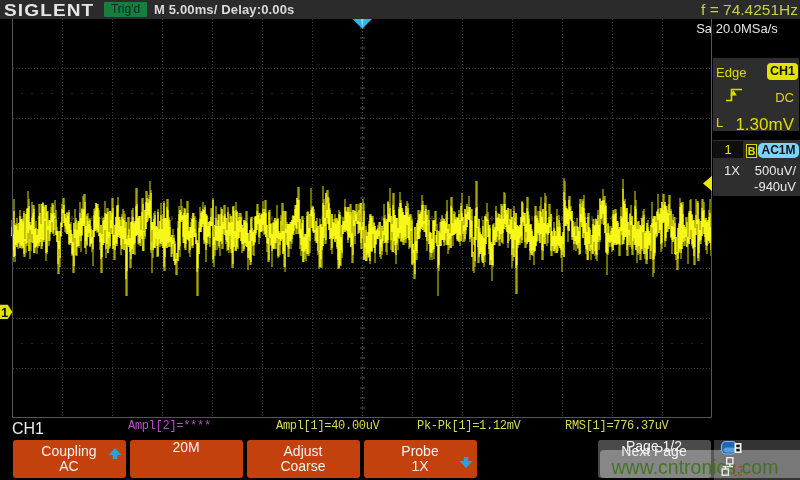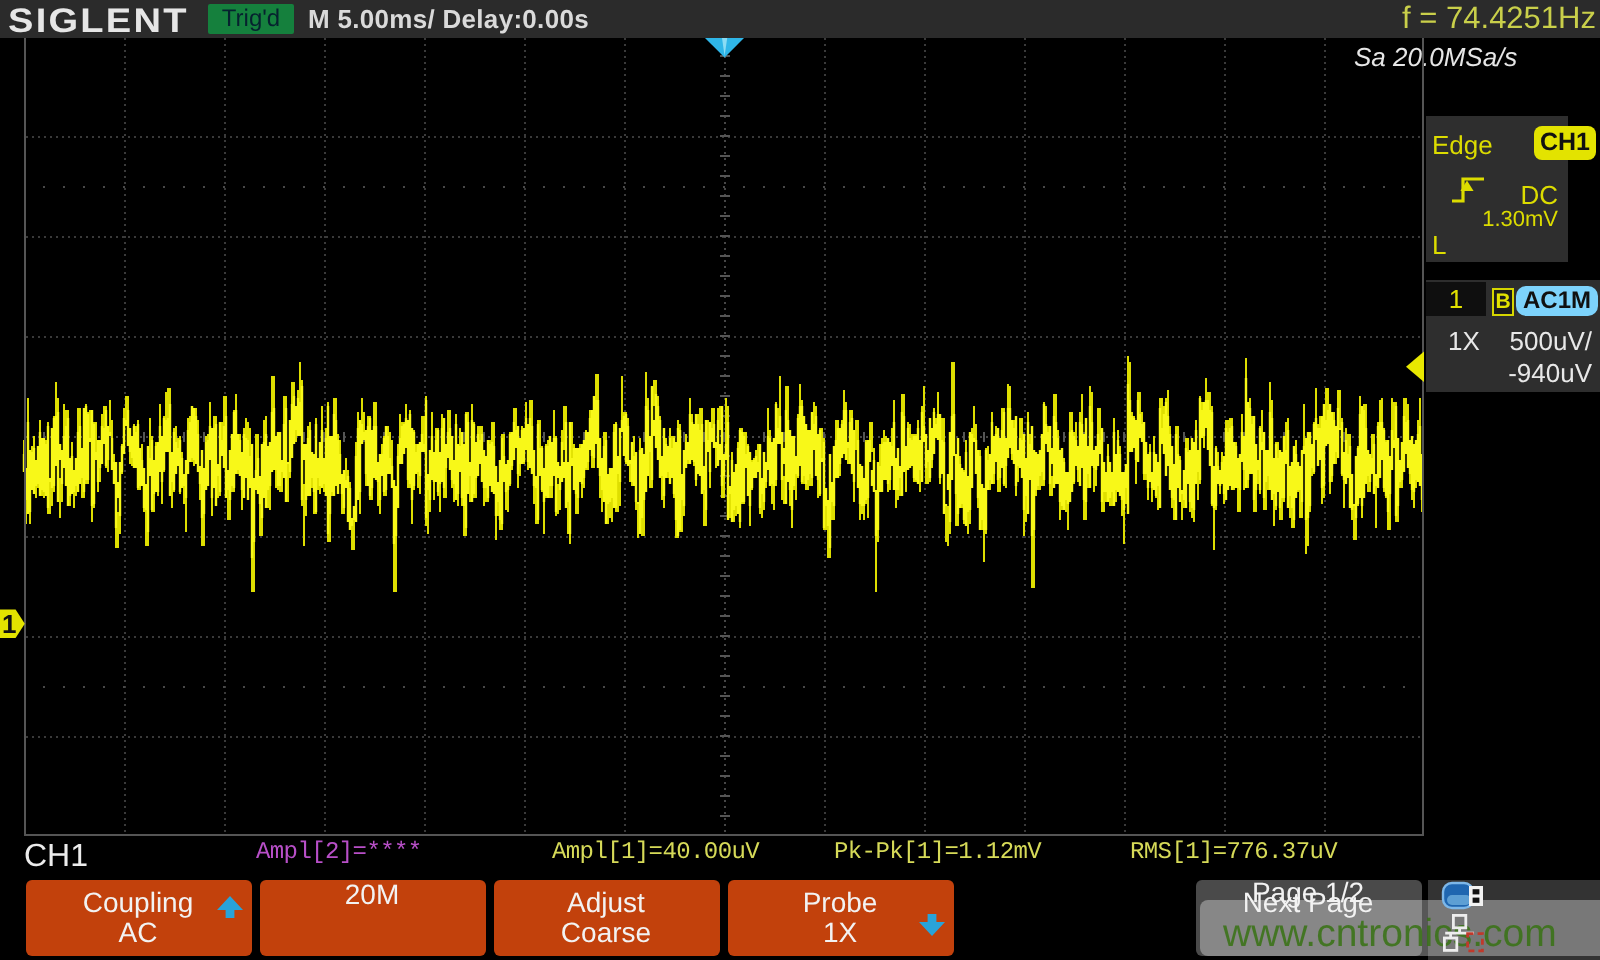--- a/index.html
+++ b/index.html
@@ -6,22 +6,22 @@
   #scr{position:relative;width:800px;height:480px;background:#000;overflow:hidden;
        font-family:"Liberation Sans",sans-serif;}
   .abs{position:absolute;}
   #topbar{left:0;top:0;width:800px;height:19px;background:#2b2b2b;}
   #logo{left:4px;top:0.5px;font-size:17px;font-weight:bold;color:#e6e6e6;
         letter-spacing:1px;transform:scaleX(1.12);transform-origin:left;}
   #trigd{left:104px;top:2px;width:43px;height:15px;background:#15803d;color:#06222f;
          font-size:12px;text-align:center;line-height:15px;border-radius:1px;}
   #tbase{left:154px;top:2px;font-size:13px;letter-spacing:0.15px;color:#dadada;font-weight:bold;}
   #freq{right:2px;top:1px;font-size:15.5px;color:#c9cf4a;margin-left:12px;}
-  .sidetxt{right:3px;width:120px;text-align:left;font-size:13px;color:#e6e6e6;font-style:italic;}
-  #trigpanel{left:713px;top:58px;width:71px;height:73px;background:#2e2e2e;}
+  .sidetxt{right:3px;width:120px;text-align:center;font-size:13px;color:#e6e6e6;}
+  #trigpanel{left:713px;top:58px;width:86px;height:73px;background:#2e2e2e;}
   #chpanel{left:713px;top:140px;width:87px;height:56px;background:#2e2e2e;}
   .yel{color:#dcdc00;}
   #ch1badge{left:54px;top:5px;width:31px;height:17px;background:#e3e300;border-radius:4px;
             color:#111;font-size:12.5px;font-weight:bold;text-align:center;line-height:17px;}
   #onebox{left:0px;top:1px;width:30px;height:17px;background:#0f0f0f;
           color:#e3e300;font-size:13px;text-align:center;line-height:17px;}
   #bbadge{left:33px;top:3.5px;width:9px;height:12px;border:1px solid #d6d600;
           color:#e3e300;font-size:10.5px;font-weight:bold;text-align:center;line-height:12px;background:#1c1c1c;}
   #acbadge{left:45px;top:3px;width:41px;height:15px;background:#7dd3fc;border-radius:5px;
            color:#111;font-size:12px;font-weight:bold;text-align:center;line-height:15px;}
@@ -48,21 +48,21 @@
   <div class="abs sidetxt" style="top:21px;">Sa 20.0MSa/s</div>
   <div class="abs" id="trigpanel">
     <div class="abs yel" style="left:3px;top:7px;font-size:13px;">Edge</div>
     <div class="abs" id="ch1badge">CH1</div>
     <svg class="abs" style="left:12px;top:30px;" width="18" height="14" viewBox="0 0 18 14">
       <path d="M1 12.5 H6.5 V1.5 H17" stroke="#dcdc00" stroke-width="1.6" fill="none"></path>
       <path d="M5.2 7.5 L11.8 7.5 L8.5 2.2 Z" fill="#dcdc00"></path>
     </svg>
     <div class="abs yel" style="right:5px;top:31.5px;font-size:13px;">DC</div>
     <div class="abs yel" style="left:3px;top:57px;font-size:13px;">L</div>
-    <div class="abs yel" style="right:5px;top:46px;font-size:11px;">1.30mV</div>
+    <div class="abs yel" style="right:5px;top:57px;font-size:17px;">1.30mV</div>
   </div>
   <div class="abs" id="chpanel">
     <div class="abs" id="onebox">1</div>
     <div class="abs" id="bbadge">B</div>
     <div class="abs" id="acbadge">AC1M</div>
     <div class="abs" style="left:11px;top:23px;font-size:13px;color:#e8e8e8;">1X</div>
     <div class="abs" style="right:4px;top:22.5px;font-size:13px;color:#e8e8e8;">500uV/</div>
     <div class="abs" style="right:4px;top:39px;font-size:13px;color:#e8e8e8;">-940uV</div>
   </div>
 

